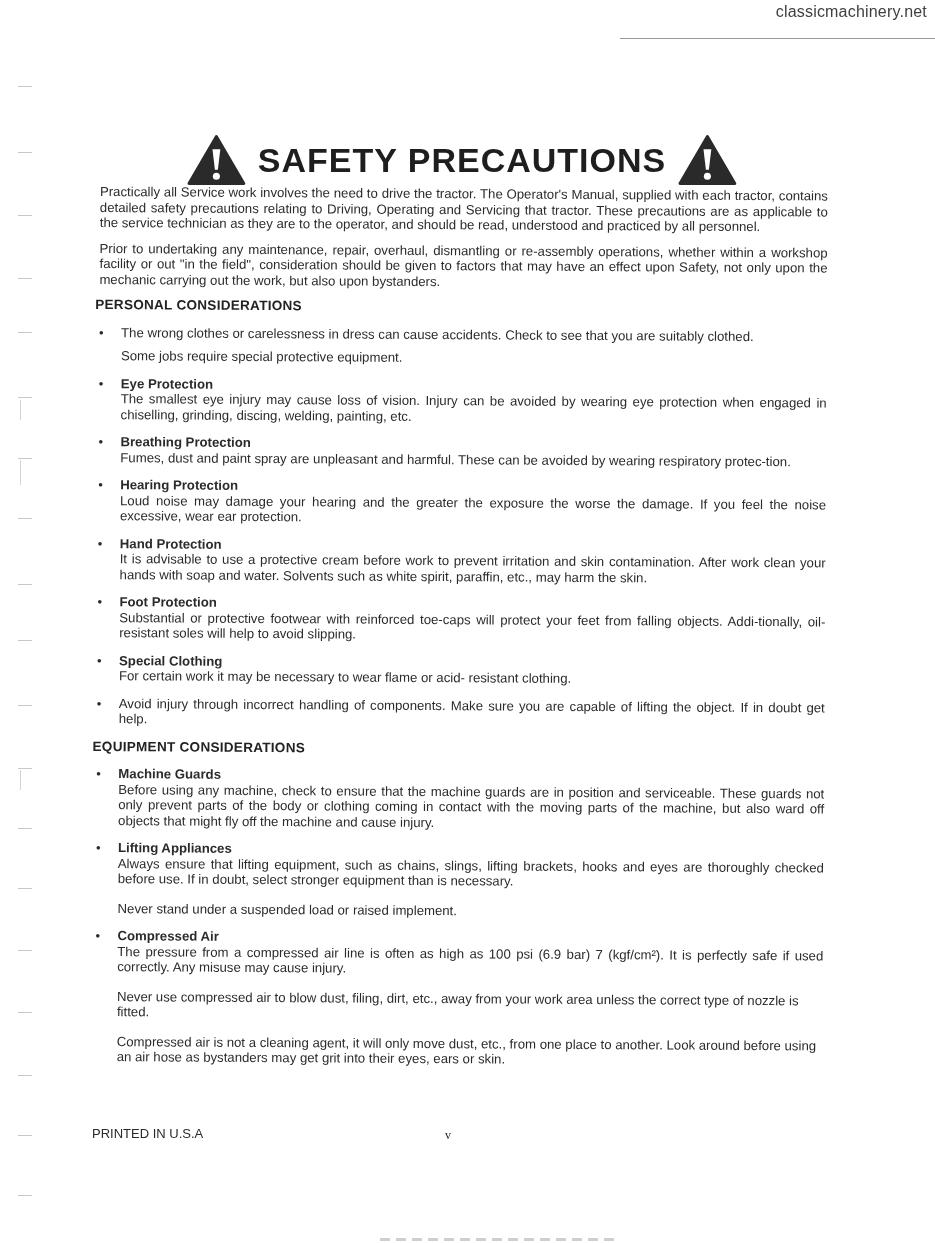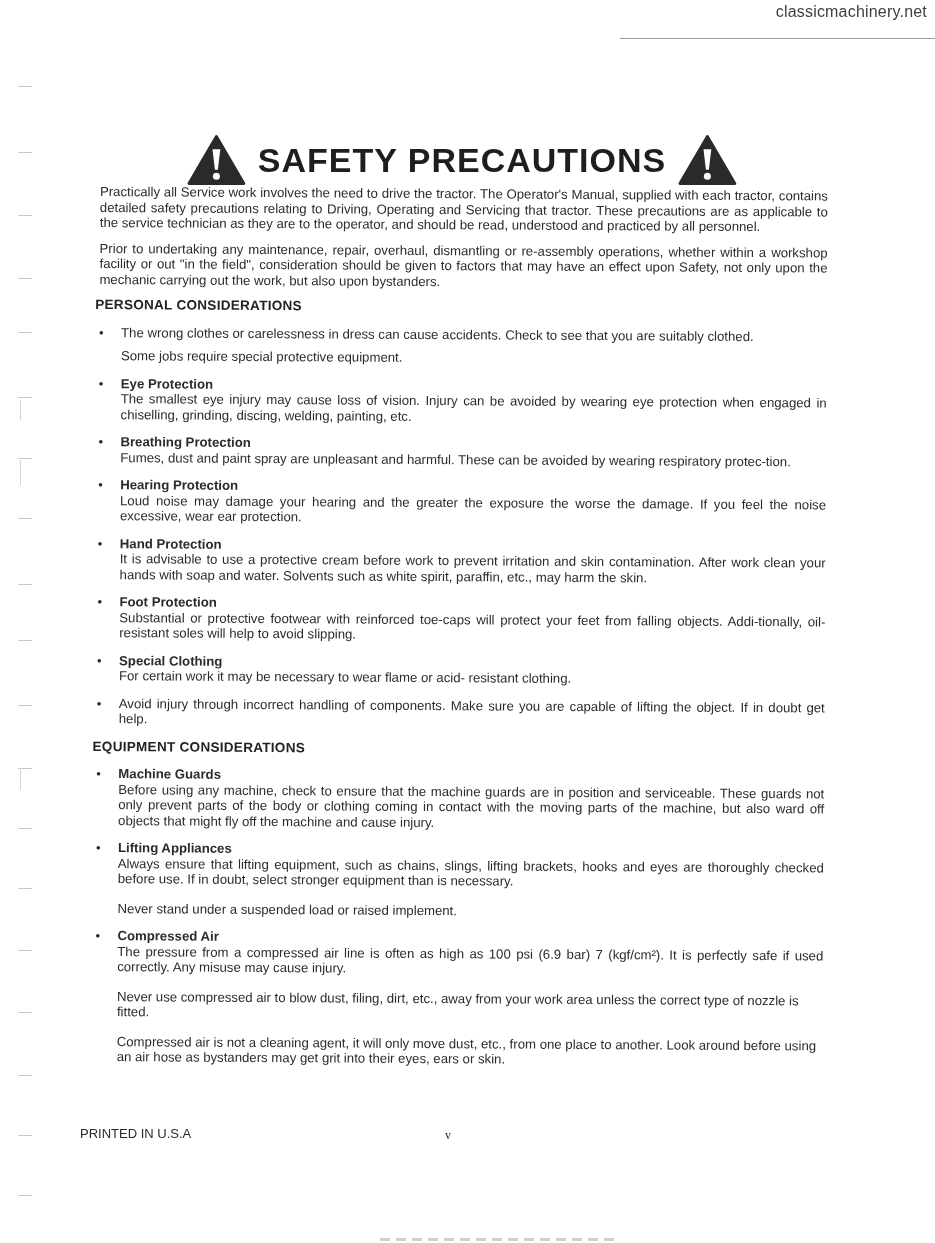--- a/index.html
+++ b/index.html
@@ -45,21 +45,21 @@
     position: absolute; left: 0; top: 0; font-size: 13px;
   }
   .item-title { font-weight: bold; display: block; }
   .item-body { display: block; text-align: justify; }
   .item-extra { display: block; margin-top: 8px; }
 
   .footer {
     position: absolute; top: 1126px; left: 80px; width: 740px;
     font-size: 13px; color: #2a2a2a;
   }
-  .footer .printed { position: absolute; left: 0; top: 0; }
+  .footer .printed { position: absolute; left: 12px; top: 0; }
   .footer .pageno { position: absolute; left: 365px; top: 2px; font-family: "Liberation Serif", serif; font-size: 12px; }
   .bottom-smudge {
     position: absolute; top: 1238px; left: 380px; width: 240px; height: 3px;
     background: repeating-linear-gradient(90deg, #cfcfcf 0 10px, transparent 10px 16px);
   }
 </style>
 </head>
 <body>
 
 <div class="watermark">classicmachinery.net</div>

